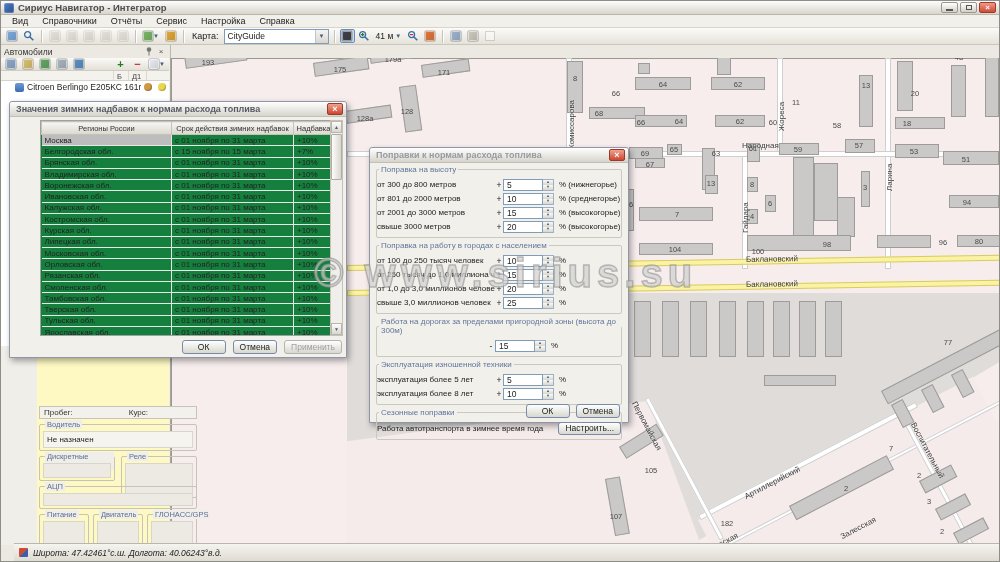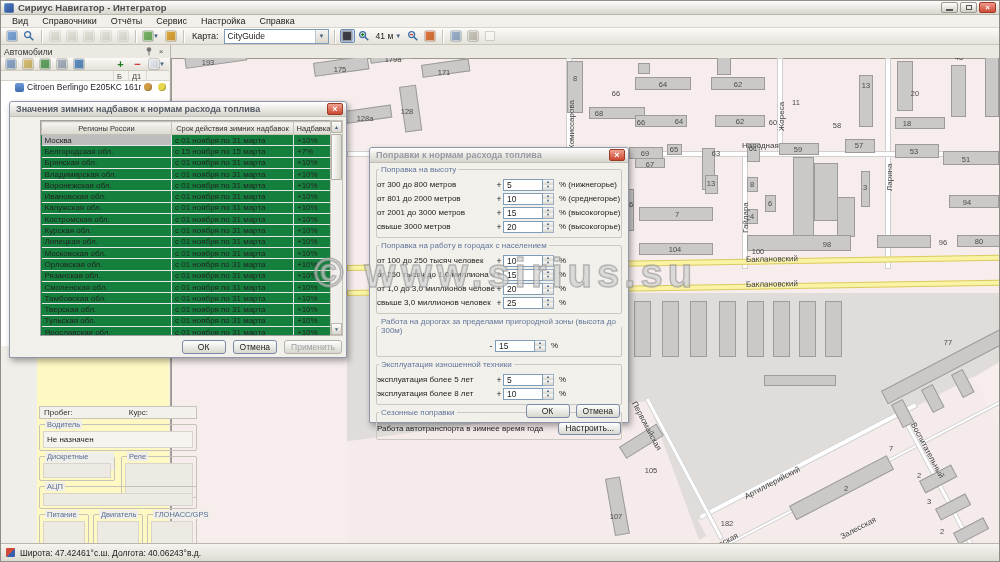--- a/index.html
+++ b/index.html
@@ -85,22 +85,22 @@
   .dot.amber{background:#cf9a44;}
   .dot.yellow{background:#e9d84d;}
   .pfields{position:absolute;left:0;top:288px;right:1px;bottom:0;background:#fef9c3;font-size:8px;color:#333;margin-left:36px;}
   .pf-row{position:absolute;left:2px;width:158px;border:1px solid #c6c3ba;background:#f3f1eb;display:flex;align-items:center;padding:0 4px;gap:4px;}
   .pf-box{position:absolute;border:1px solid #c6c3ba;border-radius:2px;padding:0;}
   .pf-box .legend{position:absolute;top:-5px;left:5px;background:#f0eee8;padding:0 2px;color:#5a6e96;font-size:7.5px;}
   .pf-inner{position:absolute;left:3px;right:3px;top:6px;bottom:2px;background:#eceae3;border:1px solid #d8d5cc;}
   .pf-inner.val{display:flex;align-items:center;padding-left:3px;background:#f5f4ef;font-size:8px;color:#222;}
 
   
-  .statusbar{position:absolute;left:0;bottom:0;right:0;height:18px;background:linear-gradient(#f6f4ef,#dedbd2);
-    border-top:1px solid #b9b6ae;display:flex;align-items:center;padding:0 5px;gap:5px;font-size:8.5px;color:#222;}
+  .statusbar{position:absolute;left:13px;bottom:0;right:0;height:18px;background:linear-gradient(#f6f4ef,#dedbd2);
+    border-top:1px solid #b9b6ae;display:flex;align-items:center;padding:0 5px;gap:5px;font-size:8.5px;color:#222;font-style:italic;}
   .sicon{width:9px;height:9px;background:linear-gradient(135deg,#d04a3a 50%,#3a5fae 50%);border-radius:1px;}
 
   
   .dlg{position:absolute;background:#f1f0ea;border:1px solid #9096a8;border-radius:3px 3px 0 0;
      box-shadow:2px 3px 6px rgba(0,0,0,.35);z-index:5;}
   .dlg .dtitle{height:15px;background:linear-gradient(#ffffff,#d6d4cb);border-bottom:1px solid #c2bfb6;
      border-radius:3px 3px 0 0;display:flex;align-items:center;padding:0 3px 0 6px;}
   .dlg .dtitle .tt{flex:1;font-weight:bold;font-size:9px;color:#555a64;white-space:nowrap;overflow:hidden;}
   .dlg.inactive .dtitle .tt{color:#989aa2;}
   .dclose{width:16px;height:12px;border-radius:2px;border:1px solid #9c3a28;

